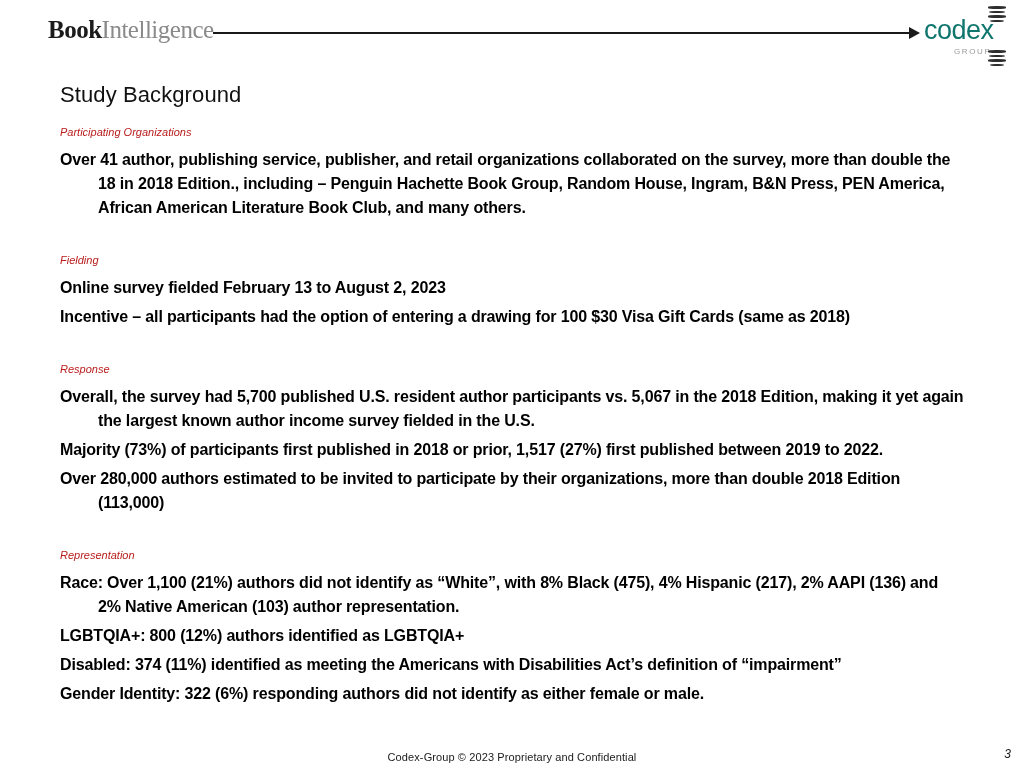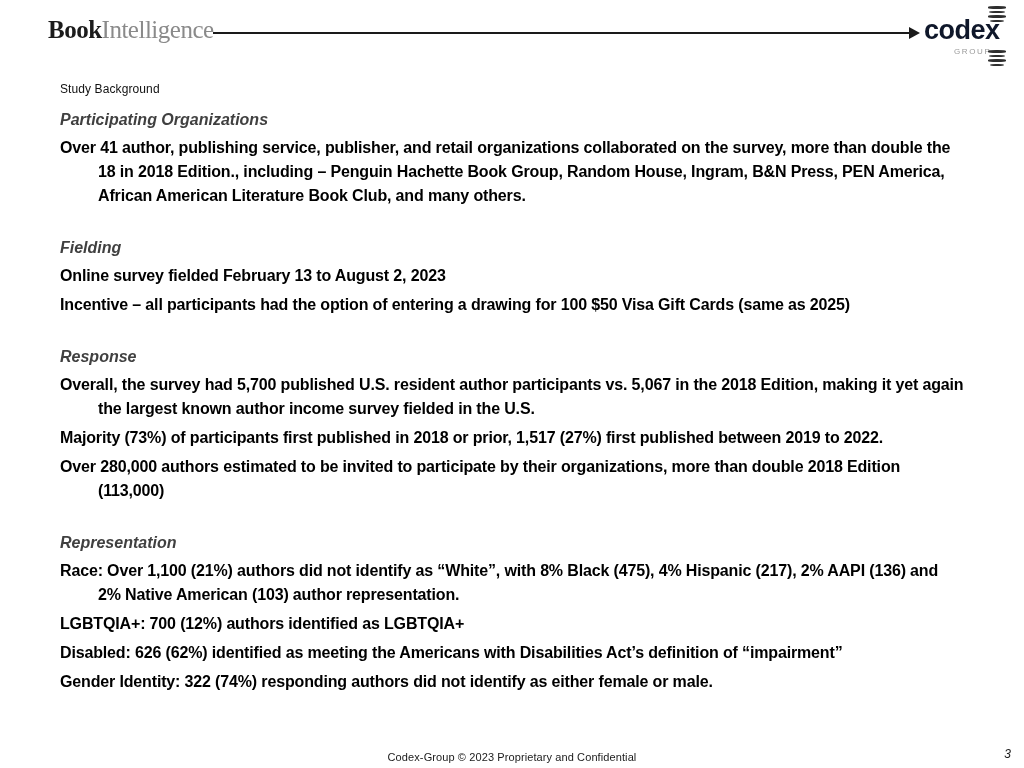--- a/index.html
+++ b/index.html
@@ -31,43 +31,43 @@
     position:absolute; left:897px; top:27px;
     width:0; height:0;
     border-left:11px solid #1a1a1a;
     border-top:6px solid transparent;
     border-bottom:6px solid transparent;
   }
   .codex { position:absolute; left:912px; top:8px; width:80px; height:60px; }
   .codex-word {
     position:absolute; left:0; top:9px;
     font-size:27px; line-height:27px; letter-spacing:-0.5px;
-    font-weight:700; color:#0f172a;
+    font-weight:400; color:#0f766e;
   }
   .codex-group {
     position:absolute; left:30px; top:39px;
     font-size:8px; letter-spacing:1.6px; color:#9a9a9a; font-weight:400;
   }
   .stack { position:absolute; width:18px; }
   .stack-top { right:-2px; top:-2px; }
   .stack-bottom { right:-2px; top:42px; }
   .stack .bar {
     height:2.5px; background:#2e2e2e; margin-bottom:2px; border-radius:45%;
   }
   .stack .bar:nth-child(2) { width:88%; margin-left:6%; }
   .stack .bar:nth-child(4) { width:80%; margin-left:10%; }
 
   
   .content { position:absolute; left:60px; top:82px; width:904px; }
   .page-title {
-    font-size:12px; font-weight:400; color:#111;
+    font-size:22px; font-weight:400; color:#111;
     margin-bottom:10px; letter-spacing:0.1px;
   }
   .section-heading {
-    font-size:16px; font-style:italic; font-weight:700; color:#404040;
+    font-size:11px; font-style:italic; font-weight:400; color:#b91c1c;
     margin:29px 0 5px 0; line-height:22px;
   }
   .section:first-of-type .section-heading { margin-top:13px; }
   .para {
     font-size:16px; line-height:24px; letter-spacing:-0.15px; color:#000;
     padding-left:38px; text-indent:-38px;
     margin-bottom:5px;
     font-weight:bold;
   }
 
@@ -114,35 +114,35 @@
     <h1 class="page-title">Study Background</h1>
 
     <div class="section">
       <h2 class="section-heading">Participating Organizations</h2>
       <p class="para">Over 41 author, publishing service, publisher, and retail organizations collaborated on the survey, more than double the 18 in 2018 Edition., including – Penguin Hachette Book Group, Random House, Ingram, B&amp;N Press, PEN America, African American Literature Book Club, and many others.</p>
     </div>
 
     <div class="section">
       <h2 class="section-heading">Fielding</h2>
       <p class="para">Online survey fielded February 13 to August 2, 2023</p>
-      <p class="para">Incentive – all participants had the option of entering a drawing for 100 $50 Visa Gift Cards (same as 2025)</p>
+      <p class="para">Incentive – all participants had the option of entering a drawing for 100 $30 Visa Gift Cards (same as 2018)</p>
     </div>
 
     <div class="section">
       <h2 class="section-heading">Response</h2>
       <p class="para">Overall, the survey had 5,700 published U.S. resident author participants vs. 5,067 in the 2018 Edition, making it yet again the largest known author income survey fielded in the U.S.</p>
       <p class="para">Majority (73%) of participants first published in 2018 or prior, 1,517 (27%) first published between 2019 to 2022.</p>
       <p class="para">Over 280,000 authors estimated to be invited to participate by their organizations, more than double 2018 Edition (113,000)</p>
     </div>
 
     <div class="section">
       <h2 class="section-heading">Representation</h2>
       <p class="para">Race: Over 1,100 (21%) authors did not identify as “White”, with 8% Black (475), 4% Hispanic (217), 2% AAPI (136) and 2% Native American (103) author representation.</p>
-      <p class="para">LGBTQIA+: 700 (12%) authors identified as LGBTQIA+</p>
-      <p class="para">Disabled: 626 (62%) identified as meeting the Americans with Disabilities Act’s definition of “impairment”</p>
-      <p class="para">Gender Identity: 322 (74%) responding authors did not identify as either female or male.</p>
+      <p class="para">LGBTQIA+: 800 (12%) authors identified as LGBTQIA+</p>
+      <p class="para">Disabled: 374 (11%) identified as meeting the Americans with Disabilities Act’s definition of “impairment”</p>
+      <p class="para">Gender Identity: 322 (6%) responding authors did not identify as either female or male.</p>
     </div>
   </div>
 
   <div class="footer-confidential">Codex-Group © 2023 Proprietary and Confidential</div>
   <div class="footer-page">3</div>
 
 </div>
 
 </body></html>

